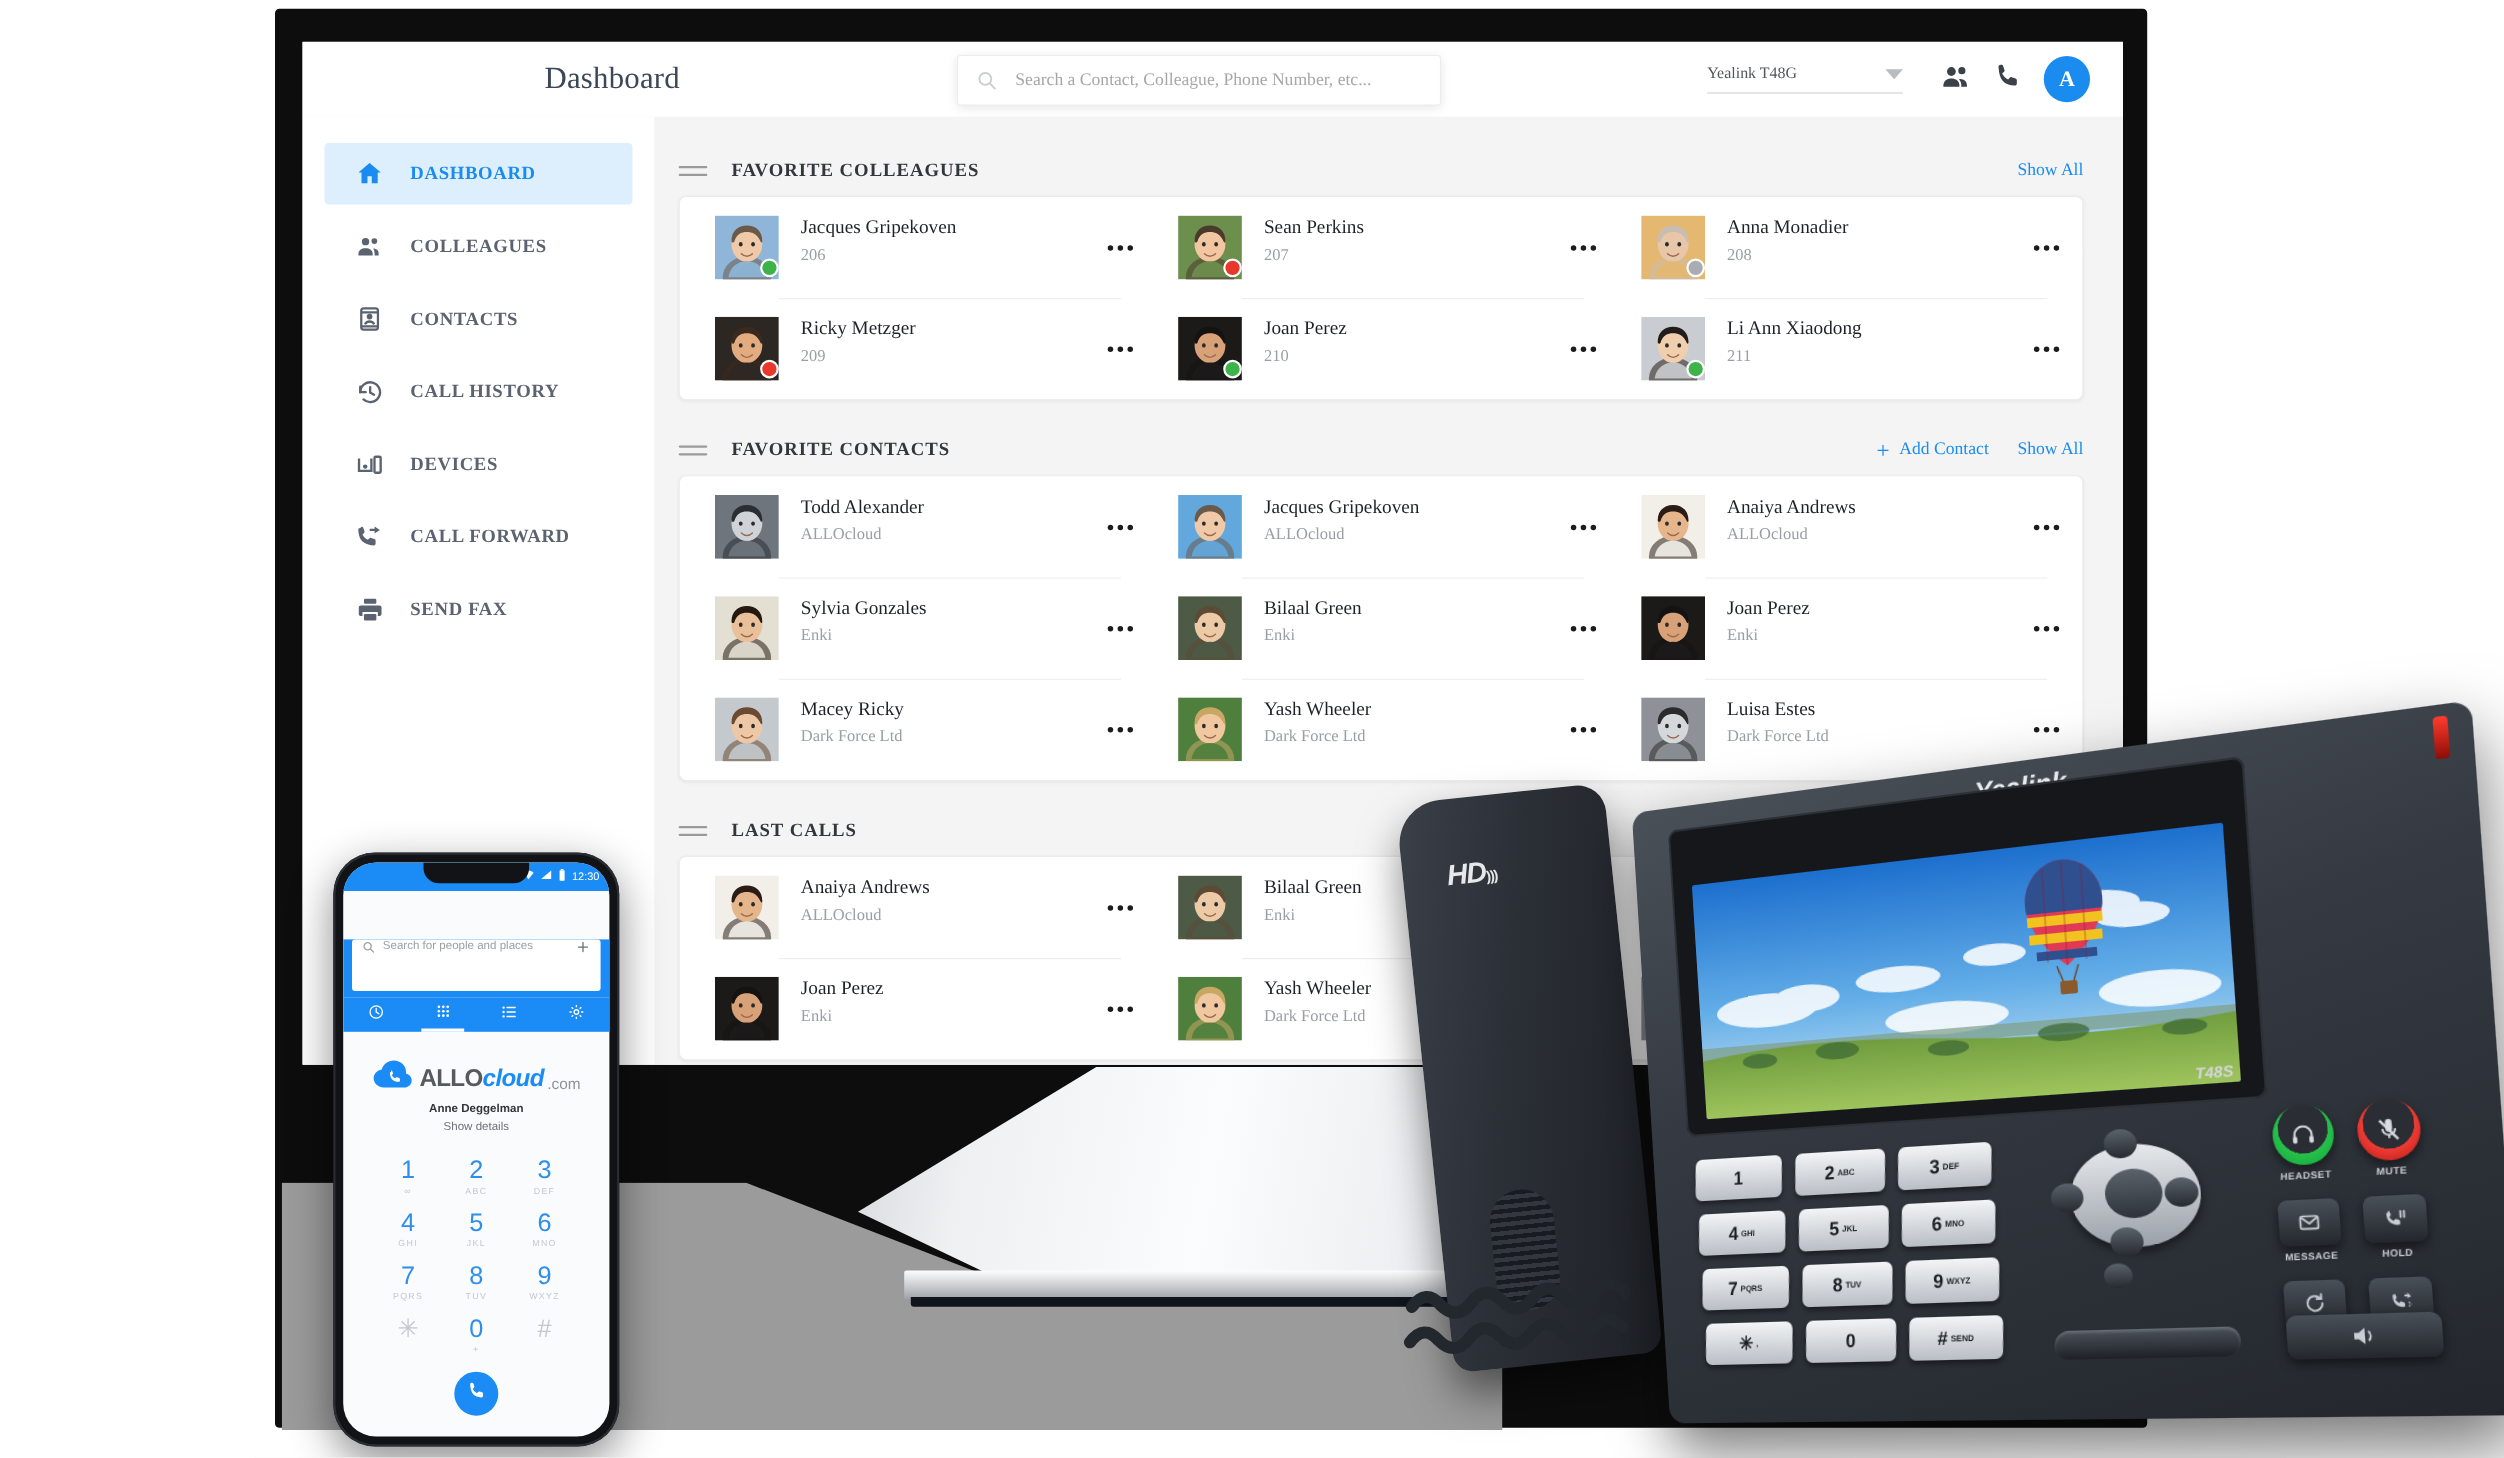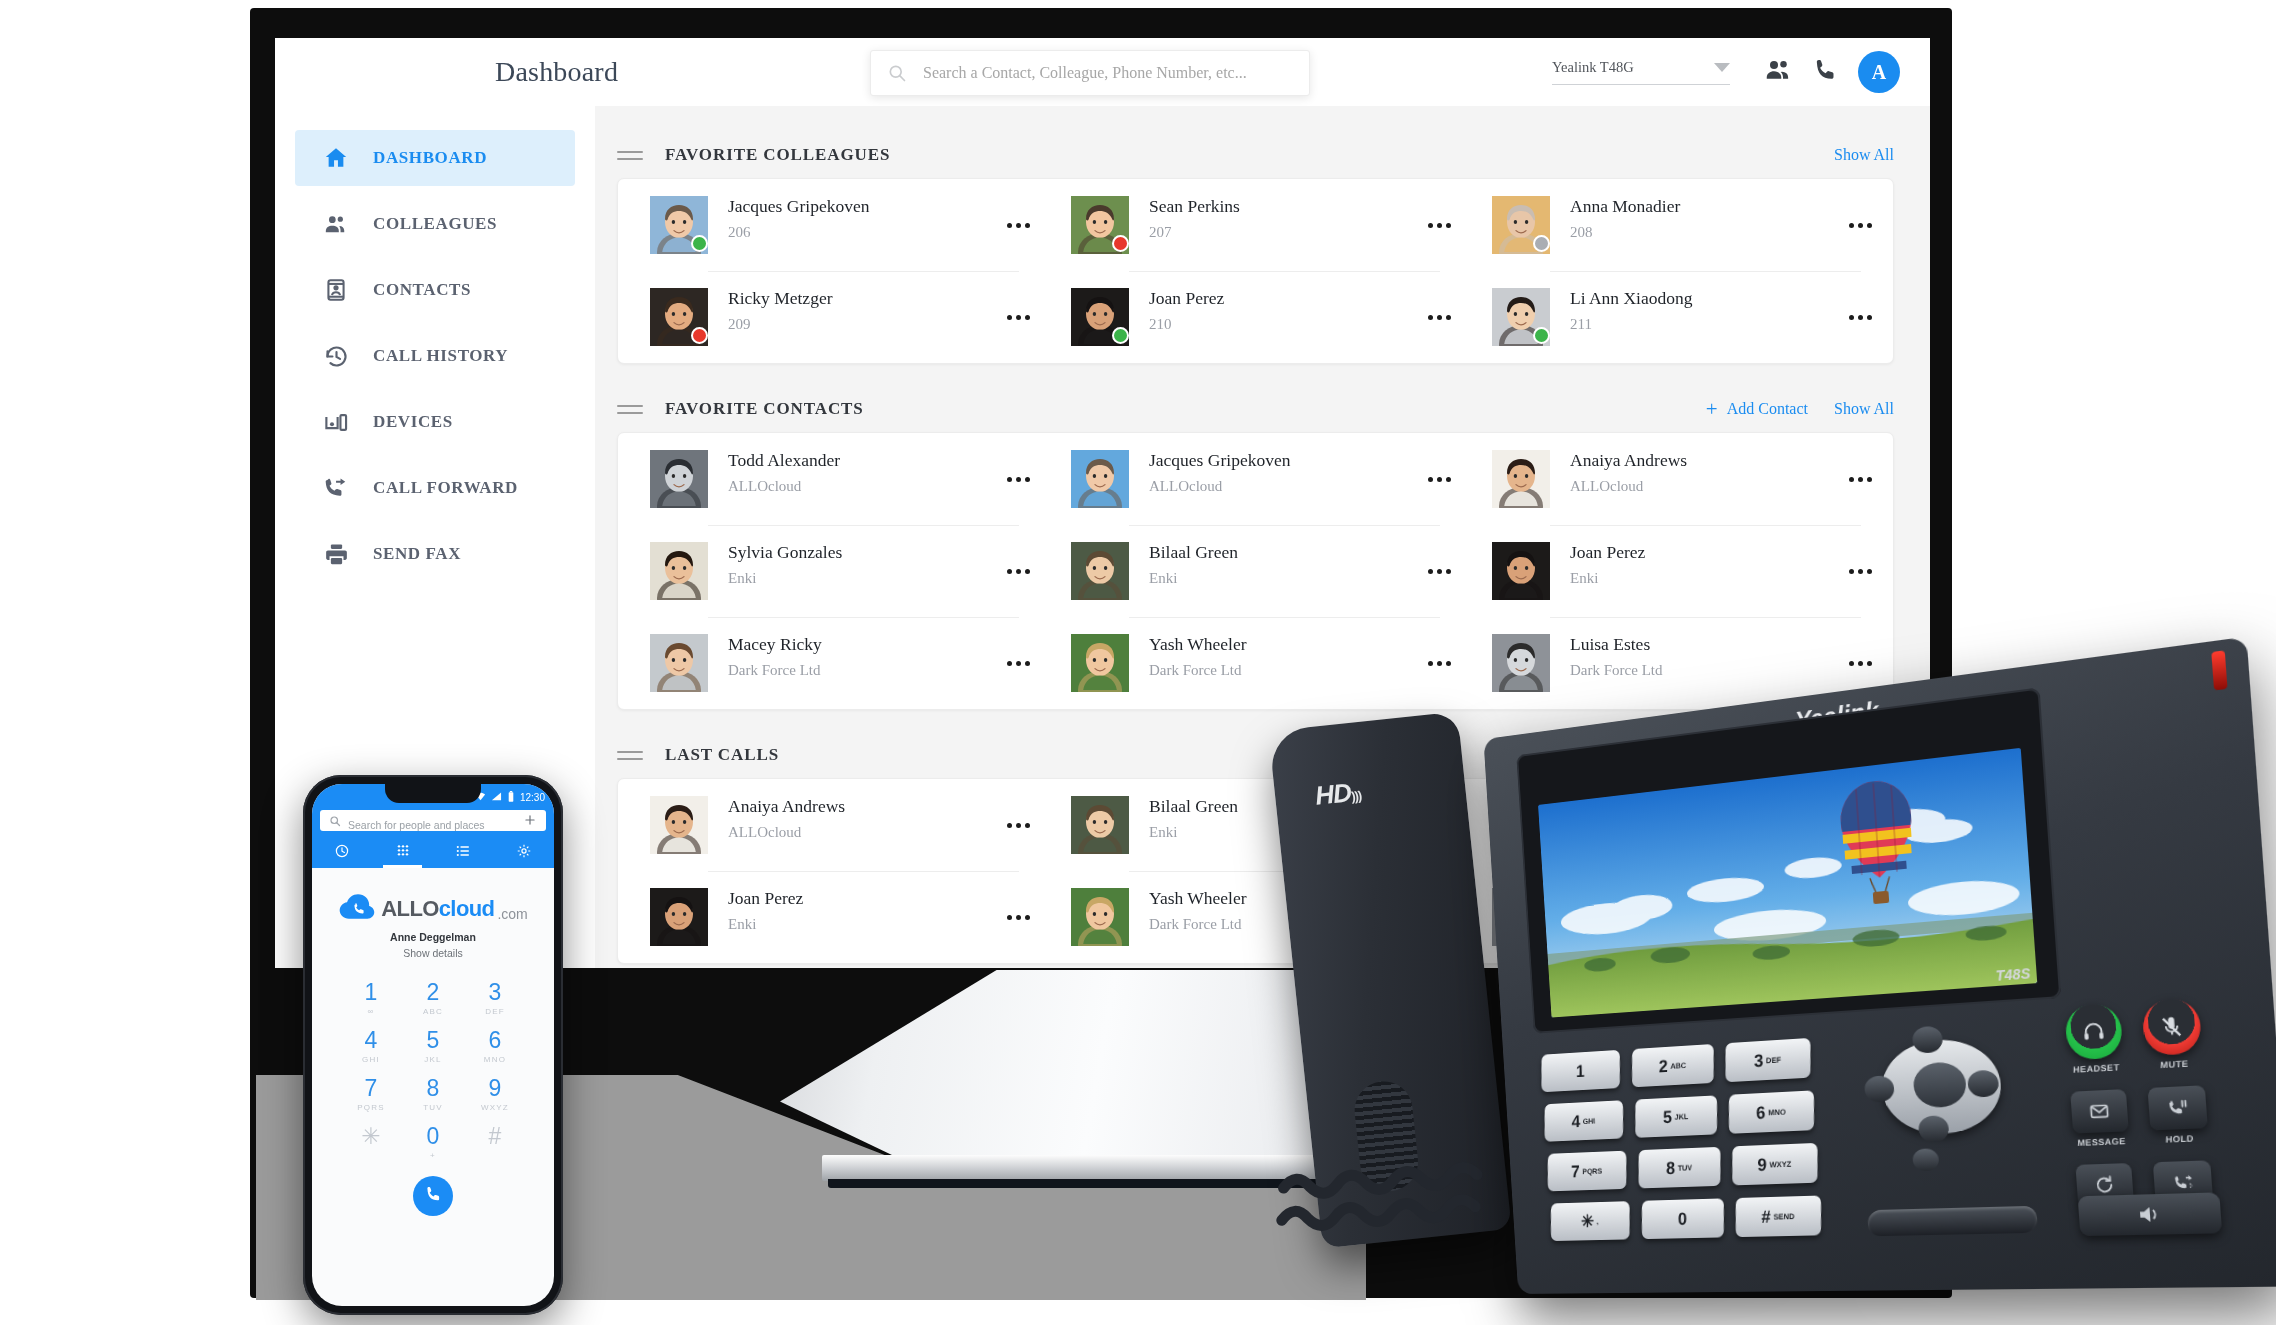--- a/index.html
+++ b/index.html
@@ -72,30 +72,30 @@
   .kebab i{width:5px;height:5px;border-radius:50%;background:#1c1c1c;display:block;}
 
   
   #mobile-phone{position:absolute;left:303px;top:775px;width:260px;height:540px;background:#111317;border-radius:38px;
      box-shadow:0 14px 40px rgba(0,0,0,.45), inset 0 0 0 2px #2a2d33;}
   .mp-screen{position:absolute;left:9px;top:9px;right:9px;bottom:9px;background:#fafbfc;border-radius:30px;overflow:hidden;}
   .mp-notch{position:absolute;left:50%;transform:translateX(-50%);top:0;width:96px;height:19px;background:#111317;border-radius:0 0 14px 14px;z-index:4;}
   .mp-statusbar{height:26px;background:#1b8cf5;display:flex;align-items:center;justify-content:flex-end;padding-right:9px;gap:5px;}
   .mp-clock{color:#fff;font-size:10px;}
   .mp-searchwrap{background:#1b8cf5;padding:0 8px 6px 8px;}
-  .mp-search{background:#fff;border-radius:3px;height:21px;display:flex;align-items:flex-end;padding:0 9px;gap:7px;}
+  .mp-search{background:#fff;border-radius:3px;height:47px;display:flex;align-items:flex-start;padding:0 9px;gap:7px;margin-top:44px;}
   .mp-search-text{font-size:10.5px;color:#9aa0a6;flex:1;}
   .mp-tabs{background:#1b8cf5;height:31px;display:flex;align-items:center;}
   .mp-tab{flex:1;display:flex;align-items:center;justify-content:center;height:31px;position:relative;}
   .mp-tab.active::after{content:"";position:absolute;bottom:0;left:18%;right:18%;height:3px;background:#fff;}
   .mp-brandarea{text-align:center;padding-top:24px;}
   .mp-brandrow{display:flex;align-items:center;justify-content:center;gap:3px;}
   .mp-logotext{font-size:22px;font-weight:700;letter-spacing:-.6px;}
   .mp-allo{color:#555a61;}
-  .mp-cloud{color:#1b8cf5;}
+  .mp-cloud{color:#1b8cf5;font-style:italic;}
   .mp-dotcom{font-size:14px;color:#8d9299;align-self:flex-end;padding-bottom:4px;}
   .mp-user{font-size:10.5px;font-weight:700;color:#32363c;margin-top:5px;}
   .mp-details{font-size:10.5px;color:#6d7278;margin-top:4px;}
   .mp-pad{margin-top:22px;padding:0 28px;display:grid;grid-template-columns:repeat(3,1fr);row-gap:13px;}
   .mp-key{text-align:center;}
   .mp-digit{font-size:23px;color:#2f8fe8;line-height:1;font-weight:300;}
   .mp-digit.dim{color:#c3c8cf;}
   .mp-letters{font-size:8px;color:#c3c8cf;letter-spacing:1.2px;margin-top:3px;}
   .mp-callbtn{width:40px;height:40px;border-radius:50%;background:#1b8cf5;margin:16px auto 0;display:flex;align-items:center;justify-content:center;}
 

